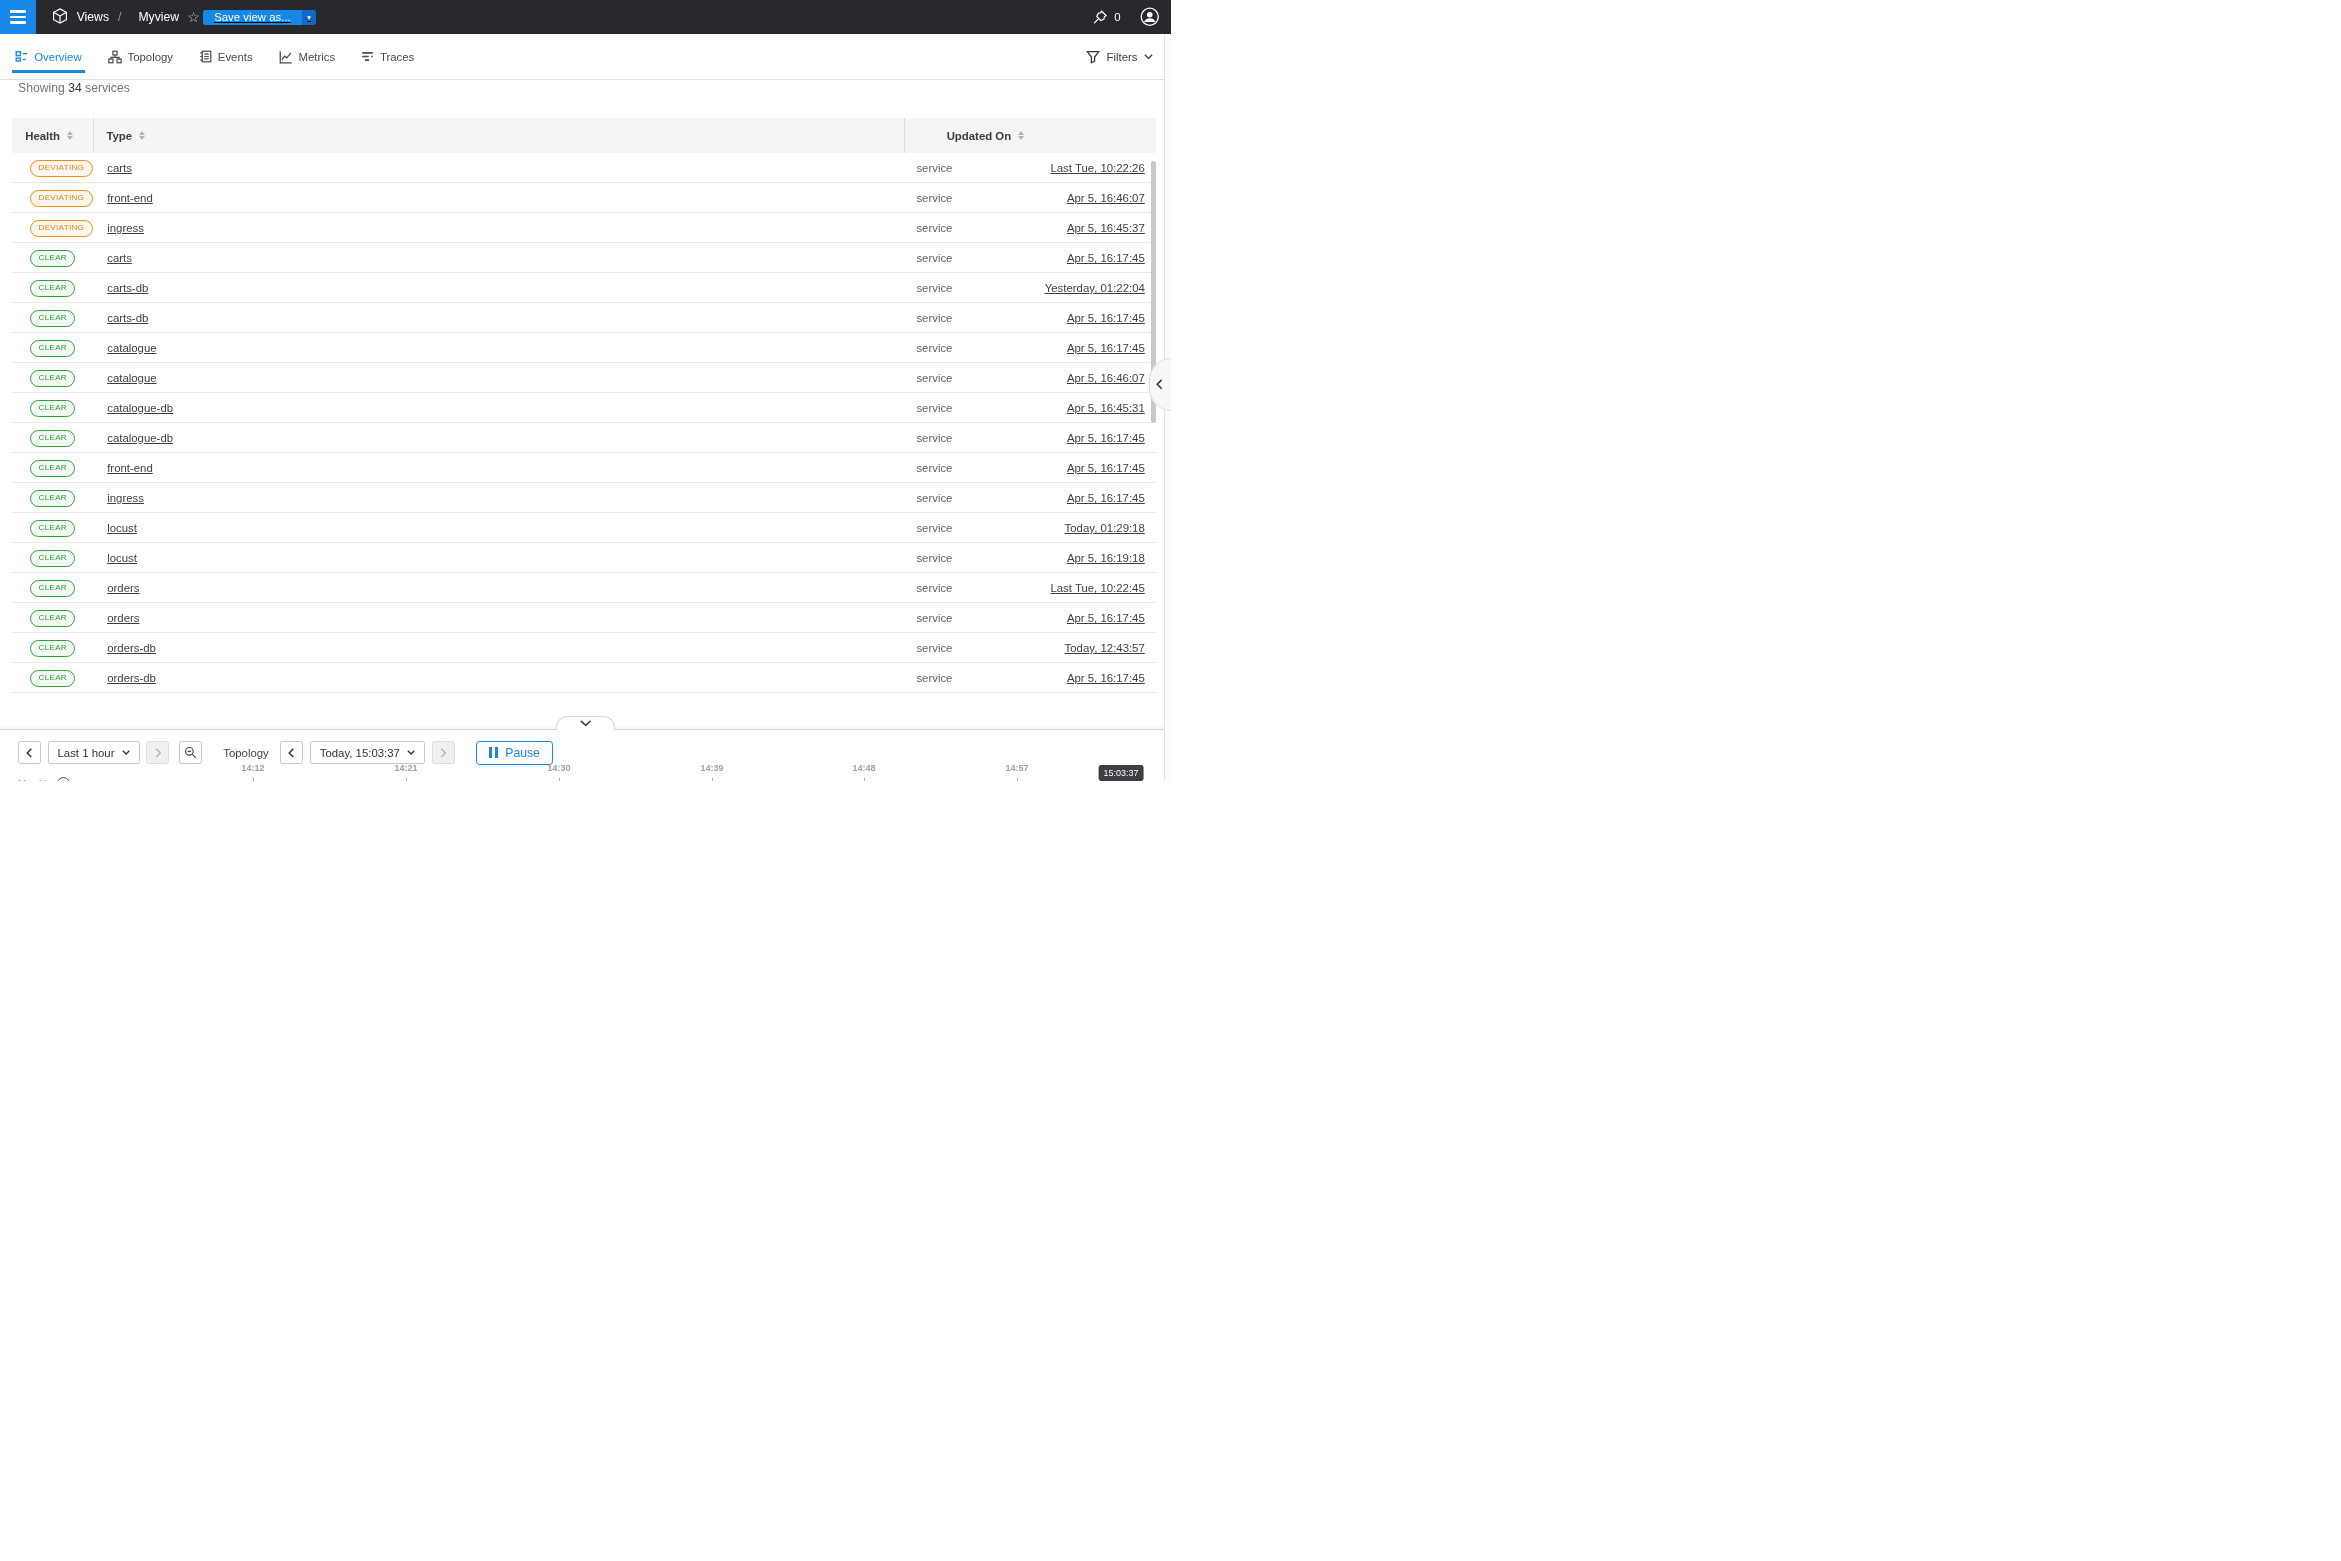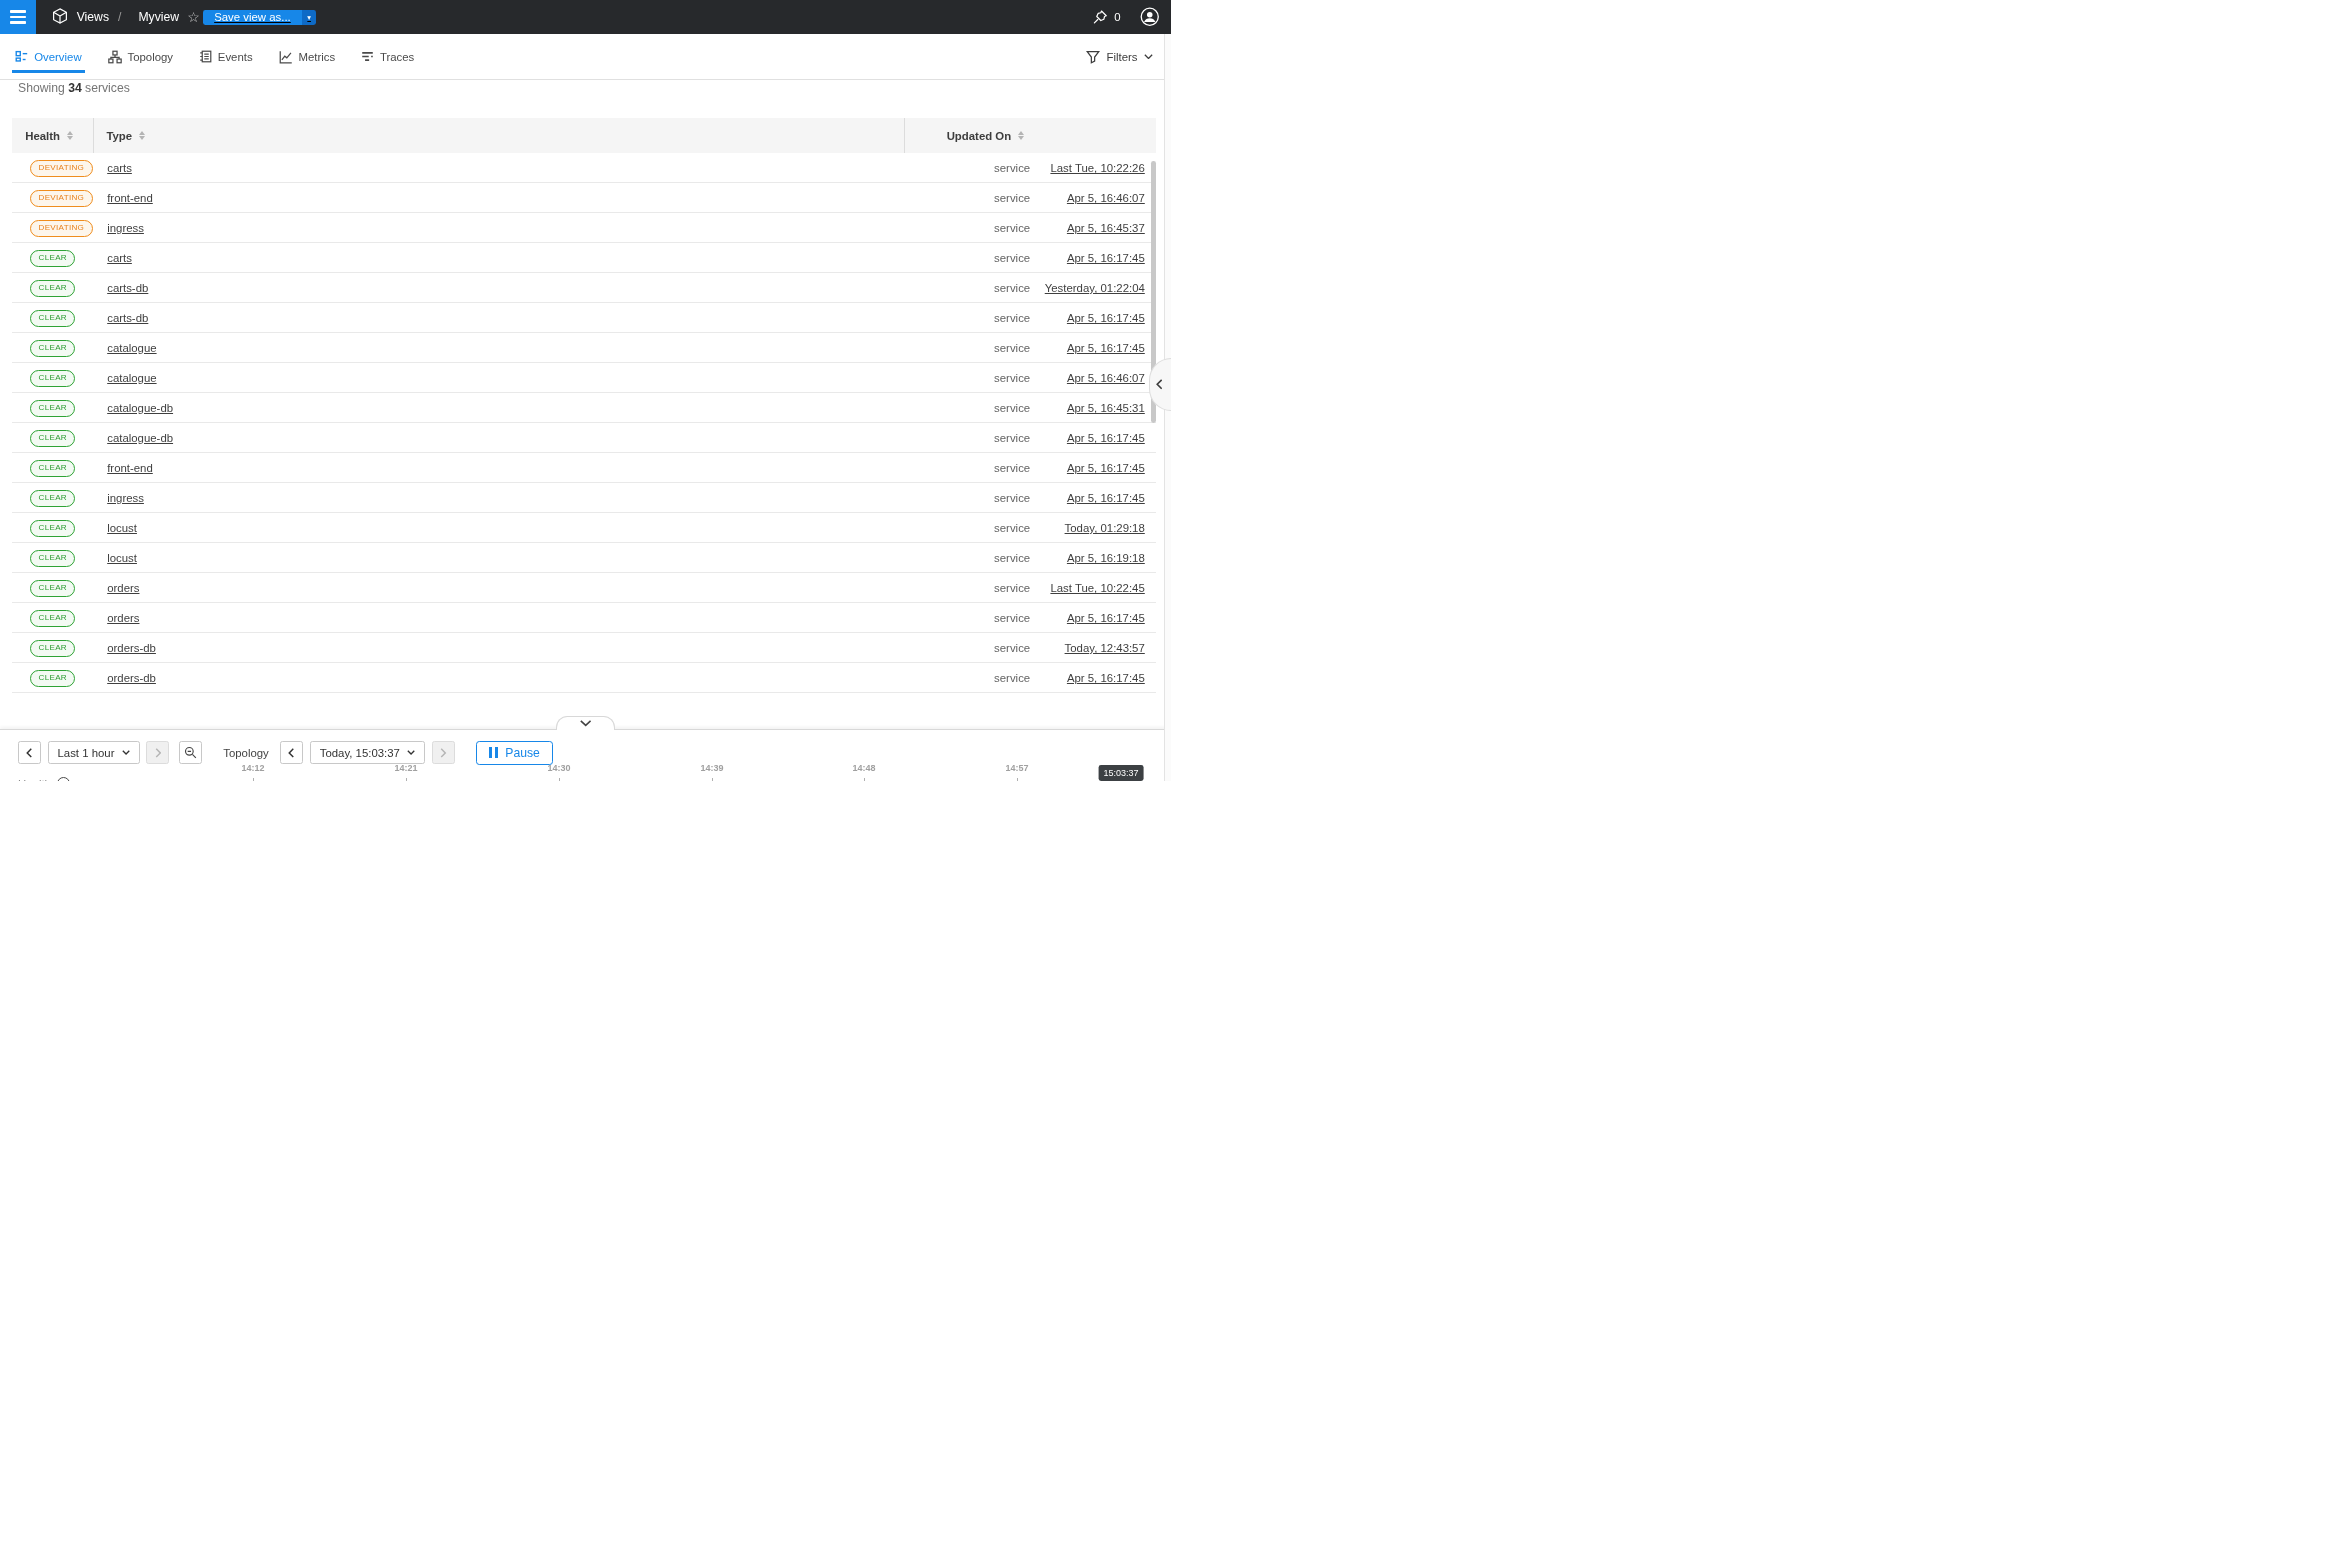--- a/index.html
+++ b/index.html
@@ -27,42 +27,42 @@
   .tab { display:flex; align-items:center; gap:5.7px; height:31px; padding:0 3.3px; margin-left:12.2px; background:none; border:none; font-size:11.4px; color:#4a4a4a; cursor:pointer; font-family:inherit; position:relative; }
   .tab:first-child { margin-left:12.2px; }
   .tab + .tab { margin-left:19.5px; }
   .tab.active { color:#1787e8; }
   .tab.active::after { content:""; position:absolute; left:0; right:0; bottom:-0.8px; height:2.4px; background:#1787e8; }
   .tab svg { flex:0 0 auto; }
   .filters-btn { margin-left:auto; margin-right:18px; display:flex; align-items:center; gap:6.5px; background:none; border:none; font-size:11.4px; color:#3d3d3d; cursor:pointer; font-family:inherit; }
 
   
   .summary { position:absolute; top:81px; left:18px; font-size:12.2px; color:#757575; }
-  .summary b { color:#333; font-weight:bold; }
+  .summary b { color:#333; font-weight:normal; }
 
   
   .table { position:absolute; top:118px; left:12.2px; width:1144px; }
   .thead { display:grid; grid-template-columns:81px 1fr 126px 126px; background:#f5f5f5; height:35px; align-items:center; }
   .th { display:flex; align-items:center; font-size:11.4px; font-weight:bold; color:#3d3d3d; position:relative; }
   .th-health { padding-left:13px; }
   .th-comp { padding-left:14px; border-left:0.8px solid #dcdcdc; align-self:stretch; }
   .th-type { padding-left:12.2px; border-left:0.8px solid #dcdcdc; align-self:stretch; }
   .th-updated { justify-content:flex-end; padding-right:6.5px; border-left:0.8px solid #dcdcdc; align-self:stretch; }
   .sortbox { display:inline-flex; flex-direction:column; margin-left:6.5px; gap:1.6px; background:none; border:none; cursor:pointer; padding:0; }
   .tri-up { width:0; height:0; border-left:3.3px solid transparent; border-right:3.3px solid transparent; border-bottom:4.1px solid #b4b4b4; }
   .tri-dn { width:0; height:0; border-left:3.3px solid transparent; border-right:3.3px solid transparent; border-top:4.1px solid #b4b4b4; }
   .th-search { margin-left:auto; margin-right:7.3px; background:none; border:none; cursor:pointer; display:flex; }
   .tbody .tr { display:grid; grid-template-columns:81px 1fr 126px 126px; height:30px; align-items:center; border-bottom:0.8px solid #e9e9e9; background:#fff; }
   .td-health { padding-left:18px; }
   .badge { display:inline-block; font-size:8.1px; font-weight:normal; letter-spacing:0.3px; border-radius:812px; padding:2.4px 7.3px 2.4px; line-height:1.2; }
   .badge.deviating { color:#e8821e; border:1.2px solid #ef8d1e; background:#fdf6ec; }
   .badge.clear { color:#2b9c31; border:1.2px solid #2ea335; background:#f3faf3; }
   .td-comp { padding-left:14px; }
   a.link { color:#3f3f3f; font-size:11.4px; text-decoration:underline; cursor:pointer; }
-  .td-type { padding-left:12.2px; font-size:11.4px; color:#636363;text-align:right; }
+  .td-type { padding-left:12.2px; font-size:11.4px; color:#636363; }
   .td-updated { text-align:right; padding-right:11.4px; }
 
   
   .scroll-thumb { position:absolute; left:1151px; top:161px; width:4.9px; height:262px; background:#c8c8c8; border-radius:2.4px; }
   .right-strip { position:absolute; left:1164px; top:34px; width:7.3px; height:747px; background:#fbfbfb; border-left:0.8px solid #e3e3e3; z-index:30; }
   .panel-tab { position:absolute; left:1149px; top:358px; width:22px; height:53px; background:#f7f7f7; border:0.8px solid #ddd; border-right:none; border-radius:26px 0 0 26px; z-index:31; cursor:pointer; display:flex; align-items:center; padding-left:5.7px; }
 
   
   .bottom { position:absolute; left:0; top:729px; width:1171px; height:92px; background:#fff; border-top:0.8px solid #d8d8d8; box-shadow:0 -1.6px 3.3px rgba(0,0,0,.05); z-index:20; }
   .collapse-tab { position:absolute; left:556px; top:-14px; width:59px; height:14px; background:#fff; border:0.8px solid #d8d8d8; border-bottom:none; border-radius:11.4px 11.4px 0 0; cursor:pointer; display:flex; align-items:center; justify-content:center; }

